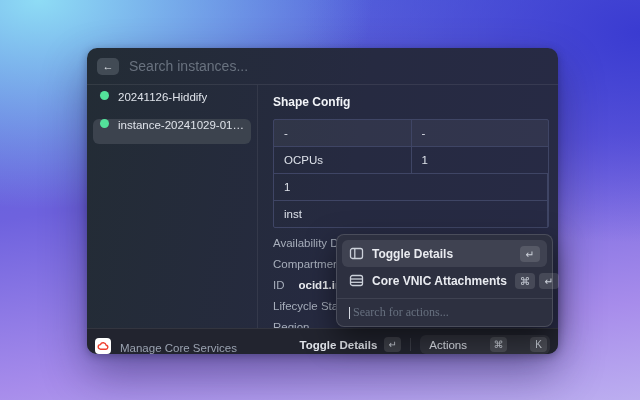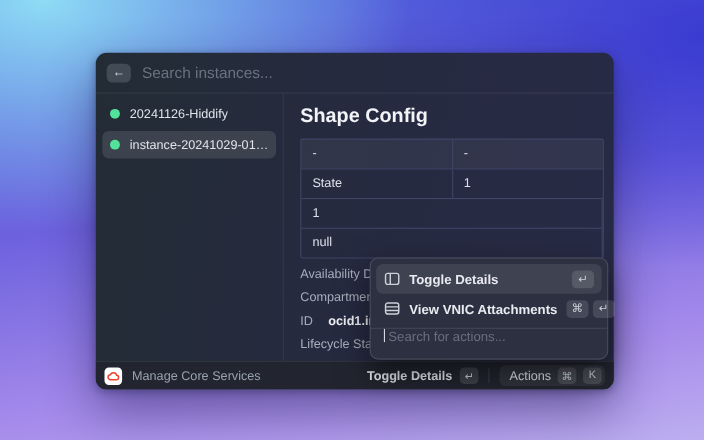--- a/index.html
+++ b/index.html
@@ -30,29 +30,29 @@
   .back-btn{
     width:22px;height:17px;border-radius:5px;background:#424b55;
     display:flex;align-items:center;justify-content:center;
     color:#e3e7ec;font-size:11px;line-height:1;flex:0 0 auto;
   }
   .search-placeholder{margin-left:10px;font-size:14px;color:#69727f;}
   
   .win-body{display:flex;height:244px;}
   .sidebar{width:171px;flex:0 0 171px;border-right:1px solid rgba(255,255,255,.07);padding:6px;box-sizing:border-box;}
   .list-item{
-    display:flex;align-items:center;gap:9px;height:25px;margin-bottom:3px;
+    display:flex;align-items:flex-start;gap:9px;height:25px;margin-bottom:3px;
     padding:0 7px;border-radius:6px;font-size:11.5px;color:#dfe3ea;white-space:nowrap;overflow:hidden;
   }
   .list-item.selected{background:#3c434e;}
   .dot{width:9px;height:9px;border-radius:50%;background:#53e29a;flex:0 0 auto;}
   .item-label{overflow:hidden;text-overflow:ellipsis;}
   
   .details{flex:1;padding:8px 9px 0 15px;overflow:hidden;position:relative;}
-  .details h1{margin:2px 0 10px;font-size:18px;font-weight:bold;color:#f2f4f8;}
+  .details h1{margin:2px 0 10px;font-size:12px;font-weight:bold;color:#f2f4f8;}
   .cfg-table{width:100%;border:1px solid #3f4565;border-radius:2px;box-sizing:border-box;}
   .cfg-row{display:flex;border-top:1px solid #3f4565;}
   .cfg-row:first-child{border-top:none;background:rgba(255,255,255,.055);}
   .cfg-cell{flex:1;height:26px;display:flex;align-items:center;padding:0 10px;font-size:11.5px;color:#dde1e9;box-sizing:border-box;}
   .cfg-cell:first-child{border-right:1px solid #3f4565;}
   .meta{margin-top:9px;}
   .meta-row{display:flex;justify-content:space-between;align-items:baseline;margin-bottom:8.5px;font-size:11.5px;line-height:12.5px;}
   .meta-label{color:#a7aebb;white-space:nowrap;}
   .meta-value{color:#eceef3;text-align:right;white-space:nowrap;}
   .meta-row--inline{justify-content:flex-start;gap:14px;}
@@ -67,38 +67,39 @@
   .popup-item{display:flex;align-items:center;gap:8px;height:27px;padding:0 7px;border-radius:6px;}
   .popup-item.selected{background:rgba(255,255,255,.09);}
   .popup-icon{width:15px;height:15px;flex:0 0 auto;display:flex;}
   .popup-label{font-size:12px;font-weight:600;color:#e9ebf0;white-space:nowrap;}
   .keys{margin-left:auto;display:flex;gap:4px;}
   .key-badge{
     min-width:20px;height:16px;padding:0 3px;border-radius:4px;background:rgba(255,255,255,.12);
     display:flex;align-items:center;justify-content:center;font-size:10.5px;color:#ccd1da;box-sizing:border-box;
   }
   .popup-search{
-    display:flex;height:27px;margin:4px -5px 0;padding:0 12px;
+    display:flex;align-items:center;height:27px;margin:4px -5px 0;padding:0 12px;
     border-top:1px solid rgba(255,255,255,.09);
+    font-family:Liberation Serif, serif;
   }
   .caret{width:1px;height:12px;background:#d4d8e0;margin-right:3px;}
   .popup-search-placeholder{font-size:12px;color:#67707f;}
   
   .footer{
     position:absolute;left:0;right:0;bottom:0;height:26px;
     background:#22242f;border-top:1px solid rgba(255,255,255,.08);
     border-radius:0 0 10px 10px;
-    display:flex;align-items:center;padding:0 8px;box-sizing:border-box;z-index:4;
+    display:flex;align-items:flex-end;padding:0 8px;box-sizing:border-box;z-index:4;
   }
   .app-logo{width:16px;height:16px;border-radius:4px;background:#ffffff;display:flex;align-items:center;justify-content:center;margin-right:9px;flex:0 0 auto;}
   .app-name{font-size:11.5px;color:#9aa2b0;}
   .footer-right{margin-left:auto;display:flex;align-items:center;gap:7px;}
   .footer-action-label{font-size:11.5px;font-weight:bold;color:#e3e6ec;}
   .footer-divider{width:1px;height:13px;background:rgba(255,255,255,.12);margin:0 2px;}
-  .actions-pill{display:flex;align-items:center;gap:6px;background:rgba(255,255,255,.07);border-radius:6px;padding:2px 3px 2px 9px;}
+  .actions-pill{display:flex;align-items:center;gap:23px;background:rgba(255,255,255,.07);border-radius:6px;padding:2px 3px 2px 9px;}
   .actions-pill .footer-action-label{font-weight:normal;color:#dde1e8;}
   .key-badge--footer{background:rgba(255,255,255,.13);height:15px;min-width:17px;font-size:10px;}
   svg{display:block;}
 </style>
 </head>
 <body>
 
 <div class="stage">
   <div class="window">
 
@@ -124,28 +125,28 @@
 
       <div class="details">
         <h1>Shape Config</h1>
 
         <div class="cfg-table">
           <div class="cfg-row">
             <div class="cfg-cell">-</div>
             <div class="cfg-cell">-</div>
           </div>
           <div class="cfg-row">
-            <div class="cfg-cell">State</div>
+            <div class="cfg-cell">OCPUs</div>
             <div class="cfg-cell">1</div>
           </div>
           <div class="cfg-row">
             <div class="cfg-cell">1</div>
           </div>
           <div class="cfg-row">
-            <div class="cfg-cell">null</div>
+            <div class="cfg-cell">inst</div>
           </div>
         </div>
 
         <div class="meta">
           <div class="meta-row">
             <span class="meta-label">Availability Domain</span>
             <span class="meta-value">rdvb:US-ASHBURN-AD-3</span>
           </div>
           <div class="meta-row">
             <span class="meta-label">Compartment ID</span>
@@ -182,21 +183,21 @@
         </span>
       </div>
       <div class="popup-item">
         <span class="popup-icon">
           <svg width="15" height="15" viewBox="0 0 15 15" fill="none" stroke="#ccd1da" stroke-width="1.3">
             <rect x="1.5" y="2.5" width="12" height="10" rx="2"></rect>
             <line x1="1.5" y1="6" x2="13.5" y2="6"></line>
             <line x1="1.5" y1="9.3" x2="13.5" y2="9.3"></line>
           </svg>
         </span>
-        <span class="popup-label">View VNIC Attachments</span>
+        <span class="popup-label">Core VNIC Attachments</span>
         <span class="keys">
           <span class="key-badge">⌘</span>
           <span class="key-badge">↵</span>
         </span>
       </div>
       <div class="popup-search">
         <span class="caret"></span>
         <span class="popup-search-placeholder">Search for actions...</span>
       </div>
     </div>

